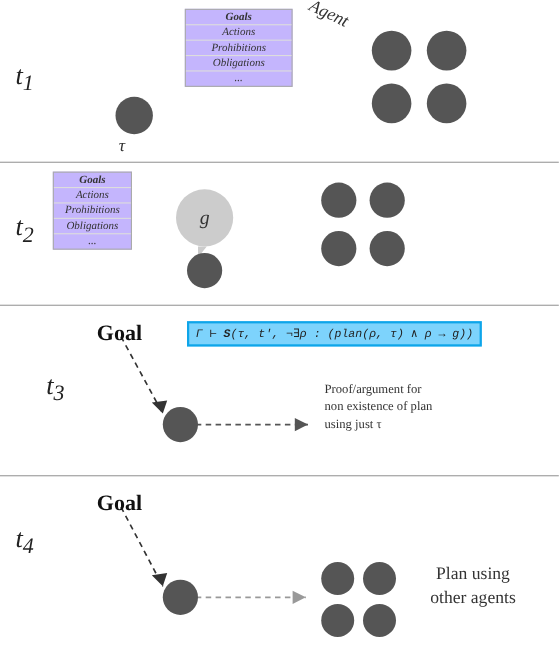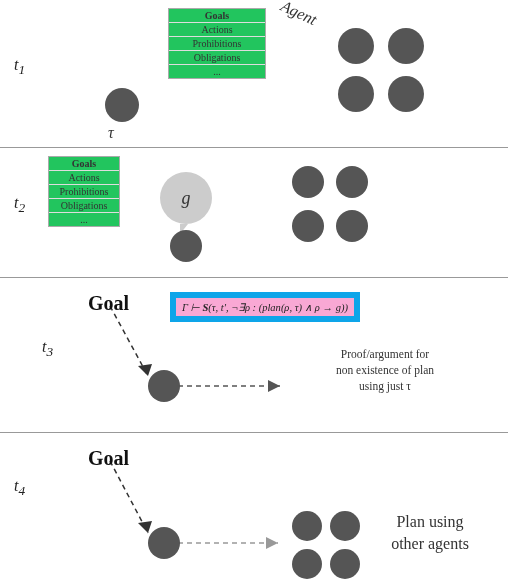--- a/index.html
+++ b/index.html
@@ -22,33 +22,34 @@
     #sec1 { height: 148px; }
     #sec2 { height: 130px; }
     #sec3 { height: 155px; }
     #sec4 { height: 155px; border-bottom: none; }
 
     
     .time-label {
       position: absolute;
       left: 14px;
       font-style: italic;
-      font-size: 16px;
+      font-size: 24px;
       color: #222;
     }
     #sec1 .time-label { top: 56px; }
     #sec2 .time-label { top: 46px; }
     #sec3 .time-label { top: 60px; margin-left: 28px; }
     #sec4 .time-label { top: 44px; }
 
     
     .agent-box {
       position: absolute;
       border: 1px solid #aaa;
-      background: #22c55e;
+      background: #c4b5fd;
+      font-style: italic;
     }
     .agent-box .agent-header {
       border-bottom: 1px solid #aaa;
       text-align: center;
       font-size: 11px;
       padding: 1px 6px;
       font-weight: bold;
     }
     .agent-box .agent-row {
       text-align: center;
@@ -111,36 +112,35 @@
     .goal-label {
       position: absolute;
       font-weight: bold;
       font-size: 20px;
       color: #111;
     }
 
     
     .formula-box {
       position: absolute;
-      border: 6px solid #0ea5e9;
-      background: #f9a8d4;
+      border: 2px solid #0ea5e9;
+      background: #7dd3fc;
       font-size: 10px;
       color: #222;
       padding: 3px 6px;
-      font-family: Liberation Serif, serif;
+      font-family: Liberation Mono, monospace;
       font-style: italic;
       white-space: nowrap;
     }
 
     
     .proof-text {
       position: absolute;
       font-size: 11.5px;
       color: #333;
-      text-align: center;
       line-height: 1.4;
     }
 
     
     .plan-text {
       position: absolute;
       font-size: 16px;
       color: #333;
       text-align: center;
       line-height: 1.4;

